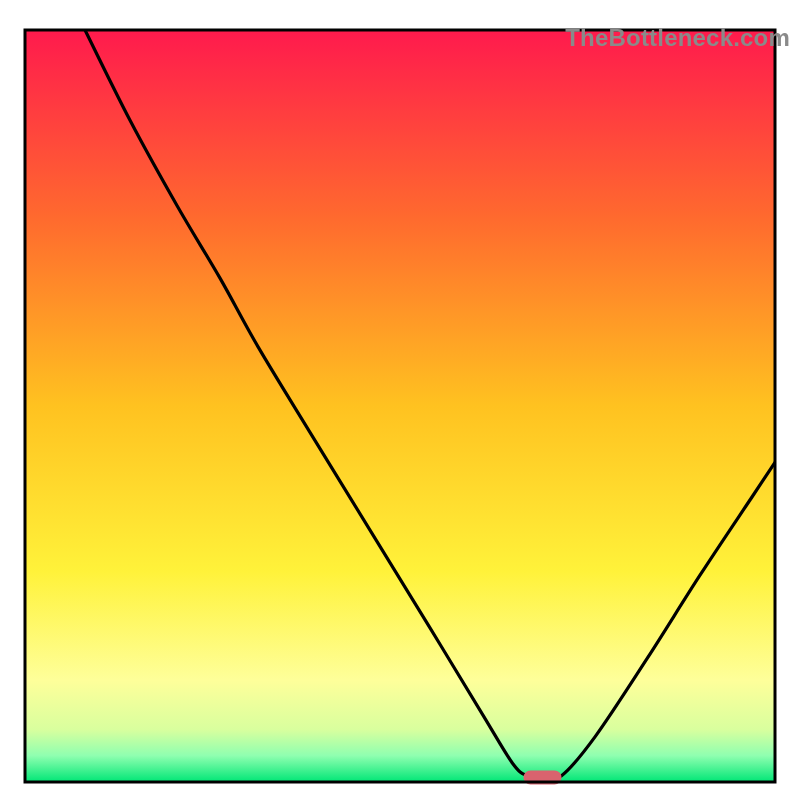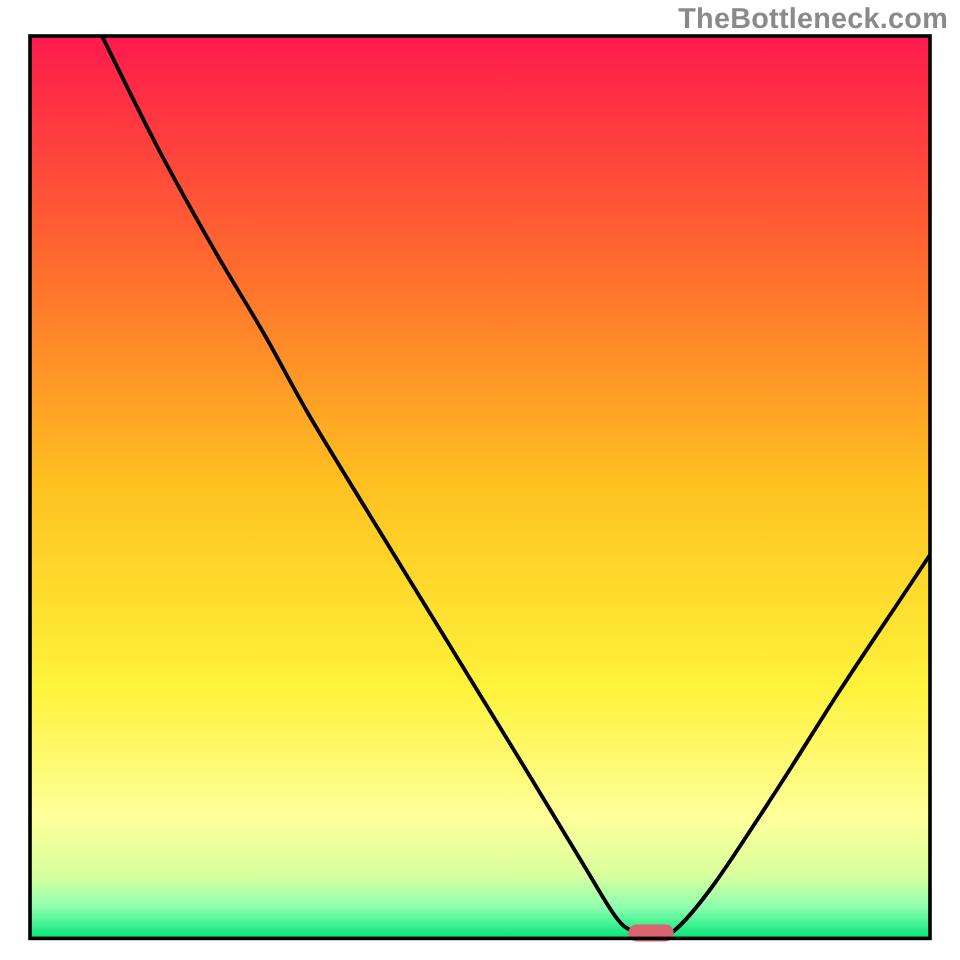--- a/index.html
+++ b/index.html
@@ -10,21 +10,21 @@
     background: #ffffff;
     font-family: Arial, Helvetica, sans-serif;
   }
   .wrap {
     position: relative;
     width: 800px;
     height: 800px;
   }
   .watermark {
     position: absolute;
-    top: 2px;
+    top: 24px;
     right: 10px;
     font-size: 24px;
     font-weight: bold;
     color: #8a8a8a;
     letter-spacing: 0.2px;
     z-index: 10;
   }
   svg {
     position: absolute;
     left: 0;

